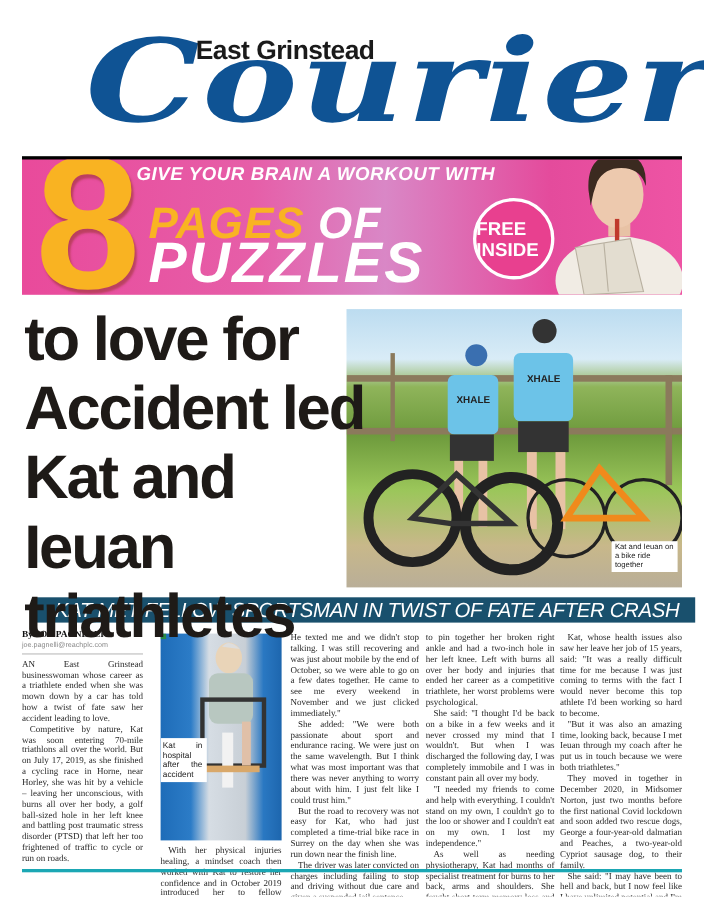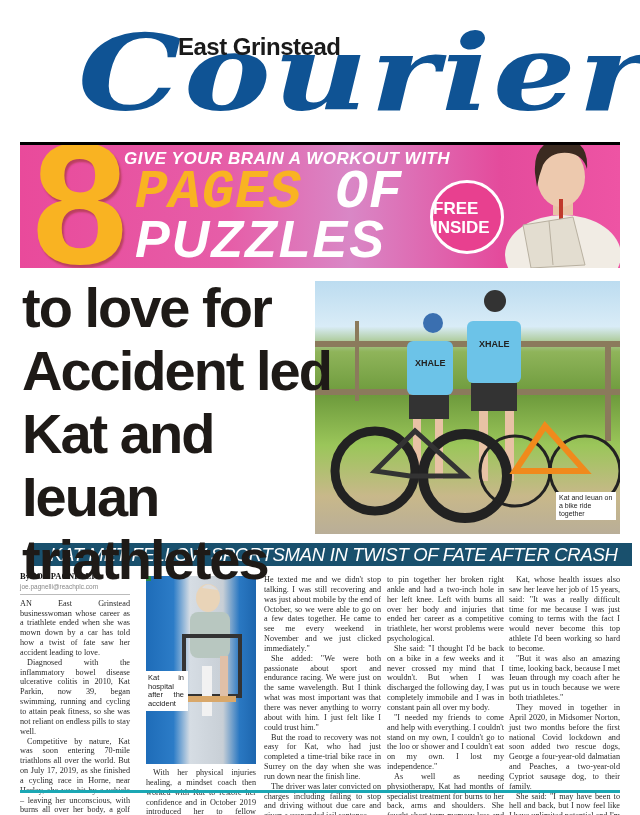--- a/index.html
+++ b/index.html
@@ -14,21 +14,21 @@
   .dateline .date { position: absolute; left: 0; top: 6px; font-weight: bold; }
   .dateline .tag { position: absolute; left: 193px; top: 6px; color: #444; font-family: "Liberation Sans", sans-serif; font-size: 7.5px; padding-left: 20px; }
   .dateline .tag b { color: #111; font-family: "Liberation Serif", serif; font-size: 8px; }
   .dateline .site { position: absolute; left: 363px; top: 6px; font-weight: bold; padding-left: 12px; }
   .dateline .price { position: absolute; right: 0; top: 6px; font-weight: bold; }
 
   
   .banner { position: absolute; left: 20px; top: 145px; width: 600px; height: 123px; background: linear-gradient(90deg, #e94a9b 0%, #e65ea8 35%, #d987c6 55%, #e44b9c 80%, #ee54a4 100%); overflow: hidden; }
   .banner .eight { position: absolute; left: 12px; top: -28px; font-family: "Liberation Sans", sans-serif; font-weight: bold; font-size: 172px; color: #f9b322; text-shadow: 2px 3px 2px rgba(120,40,0,0.4); line-height: 172px; }
   .banner .line1 { position: absolute; left: 104px; top: 4px; font-family: "Liberation Sans", sans-serif; font-weight: bold; font-style: italic; font-size: 17px; color: #fff; letter-spacing: 0.5px; }
-  .banner .line2 { position: absolute; left: 115px; top: 22px; font-family: Liberation Mono, monospace; font-weight: bold; font-style: italic; font-size: 54px; line-height: 52px; letter-spacing: 1px; }
+  .banner .line2 { position: absolute; left: 115px; top: 32px; font-family: Liberation Sans, sans-serif; font-weight: bold; font-style: italic; font-size: 40px; line-height: 52px; letter-spacing: 1px; }
   .banner .line2 .pages { color: #f9b322; }
   .banner .line2 .of { color: #fff; }
   .banner .line3 { position: absolute; left: 115px; top: 68px; font-family: "Liberation Sans", sans-serif; font-weight: bold; font-style: italic; font-size: 52px; line-height: 52px; color: #fff; letter-spacing: 2px; }
   .banner .badge { position: absolute; left: 410px; top: 35px; width: 74px; height: 74px; border-radius: 50%; background: #e8408f; border: 3px solid #fff; color: #fff; font-family: "Liberation Sans", sans-serif; font-weight: bold; font-size: 17px; line-height: 19px; text-align: left; padding-top: 16px; }
   .woman { position: absolute; left: 483px; top: -20px; width: 117px; height: 143px; }
 
   
   .headline { position: absolute; left: 22px; top: 276px; width: 330px; font-family: "Liberation Sans", sans-serif; font-weight: bold; font-size: 56px; line-height: 63px; color: #1e1a17; letter-spacing: -2px; z-index: 3; }
   .photo { position: absolute; left: 315px; top: 281px; width: 305px; height: 253px; overflow: hidden; background: linear-gradient(180deg, #bcdcf0 0%, #d9ecf7 18%, #8fb45a 28%, #6d9a3c 45%, #9bc65a 65%, #c8b88a 85%, #b9ae98 100%); }
   .photo-caption { position: absolute; right: 4px; bottom: 14px; background: #fff; font-family: "Liberation Sans", sans-serif; font-size: 7px; line-height: 8px; padding: 2px 3px; color: #222; width: 60px; }
@@ -127,21 +127,20 @@
   <div>Kat and Ieuan</div>
   <div>triathletes</div>
 </h1>
 
 <div class="strap">KAT MET FELLOW SPORTSMAN IN TWIST OF FATE AFTER CRASH</div>
 
 <div class="col c1">
   <div class="byline">By JOE PAGNELLI</div>
   <div class="email">joe.pagnelli@reachplc.com</div>
   <p class="first">AN East Grinstead businesswoman whose career as a triathlete ended when she was mown down by a car has told how a twist of fate saw her accident leading to love.</p>
-  <p>Diagnosed with the inflammatory bowel disease ulcerative colitis in 2010, Kat Parkin, now 39, began swimming, running and cycling to attain peak fitness, so she was not reliant on endless pills to stay well.</p>
   <p>Competitive by nature, Kat was soon entering 70-mile triathlons all over the world. But on July 17, 2019, as she finished a cycling race in Horne, near Horley, she was hit by a vehicle – leaving her unconscious, with burns all over her body, a golf ball-sized hole in her left knee and battling post traumatic stress disorder (PTSD) that left her too frightened of traffic to cycle or run on roads.</p>
 </div>
 
 <div class="col c2">
   <figure class="hosp">
     <span class="hosp-mark"></span>
     <svg width="110" height="150" viewBox="0 0 110 150">
       <ellipse cx="62" cy="22" rx="12" ry="14" fill="#e9d4b8"></ellipse>
       <path d="M56 12 Q62 4 72 14" fill="#ddd"></path>
       <rect x="44" y="36" width="40" height="46" rx="8" fill="#b8c7c0"></rect>
@@ -167,17 +166,17 @@
 <div class="col c4">
   <p class="first">to pin together her broken right ankle and had a two-inch hole in her left knee. Left with burns all over her body and injuries that ended her career as a competitive triathlete, her worst problems were psychological.</p>
   <p>She said: "I thought I'd be back on a bike in a few weeks and it never crossed my mind that I wouldn't. But when I was discharged the following day, I was completely immobile and I was in constant pain all over my body.</p>
   <p>"I needed my friends to come and help with everything. I couldn't stand on my own, I couldn't go to the loo or shower and I couldn't eat on my own. I lost my independence."</p>
   <p>As well as needing physiotherapy, Kat had months of specialist treatment for burns to her back, arms and shoulders. She fought short term memory loss and PTSD.</p>
 </div>
 
 <div class="col c5">
   <p>Kat, whose health issues also saw her leave her job of 15 years, said: "It was a really difficult time for me because I was just coming to terms with the fact I would never become this top athlete I'd been working so hard to become.</p>
   <p>"But it was also an amazing time, looking back, because I met Ieuan through my coach after he put us in touch because we were both triathletes."</p>
-  <p>They moved in together in April 2020, in Midsomer Norton, just two months before the first national Covid lockdown and soon added two rescue dogs, George a four-year-old dalmatian and Peaches, a two-year-old Cypriot sausage dog, to their family.</p>
+  <p>They moved in together in December 2020, in Midsomer Norton, just two months before the first national Covid lockdown and soon added two rescue dogs, George a four-year-old dalmatian and Peaches, a two-year-old Cypriot sausage dog, to their family.</p>
   <p>She said: "I may have been to hell and back, but I now feel like I have unlimited potential and I'm so excited about the future I've never felt happier."</p>
 </div>
 
 <div class="footer-rule"></div>
 
 </body></html>

